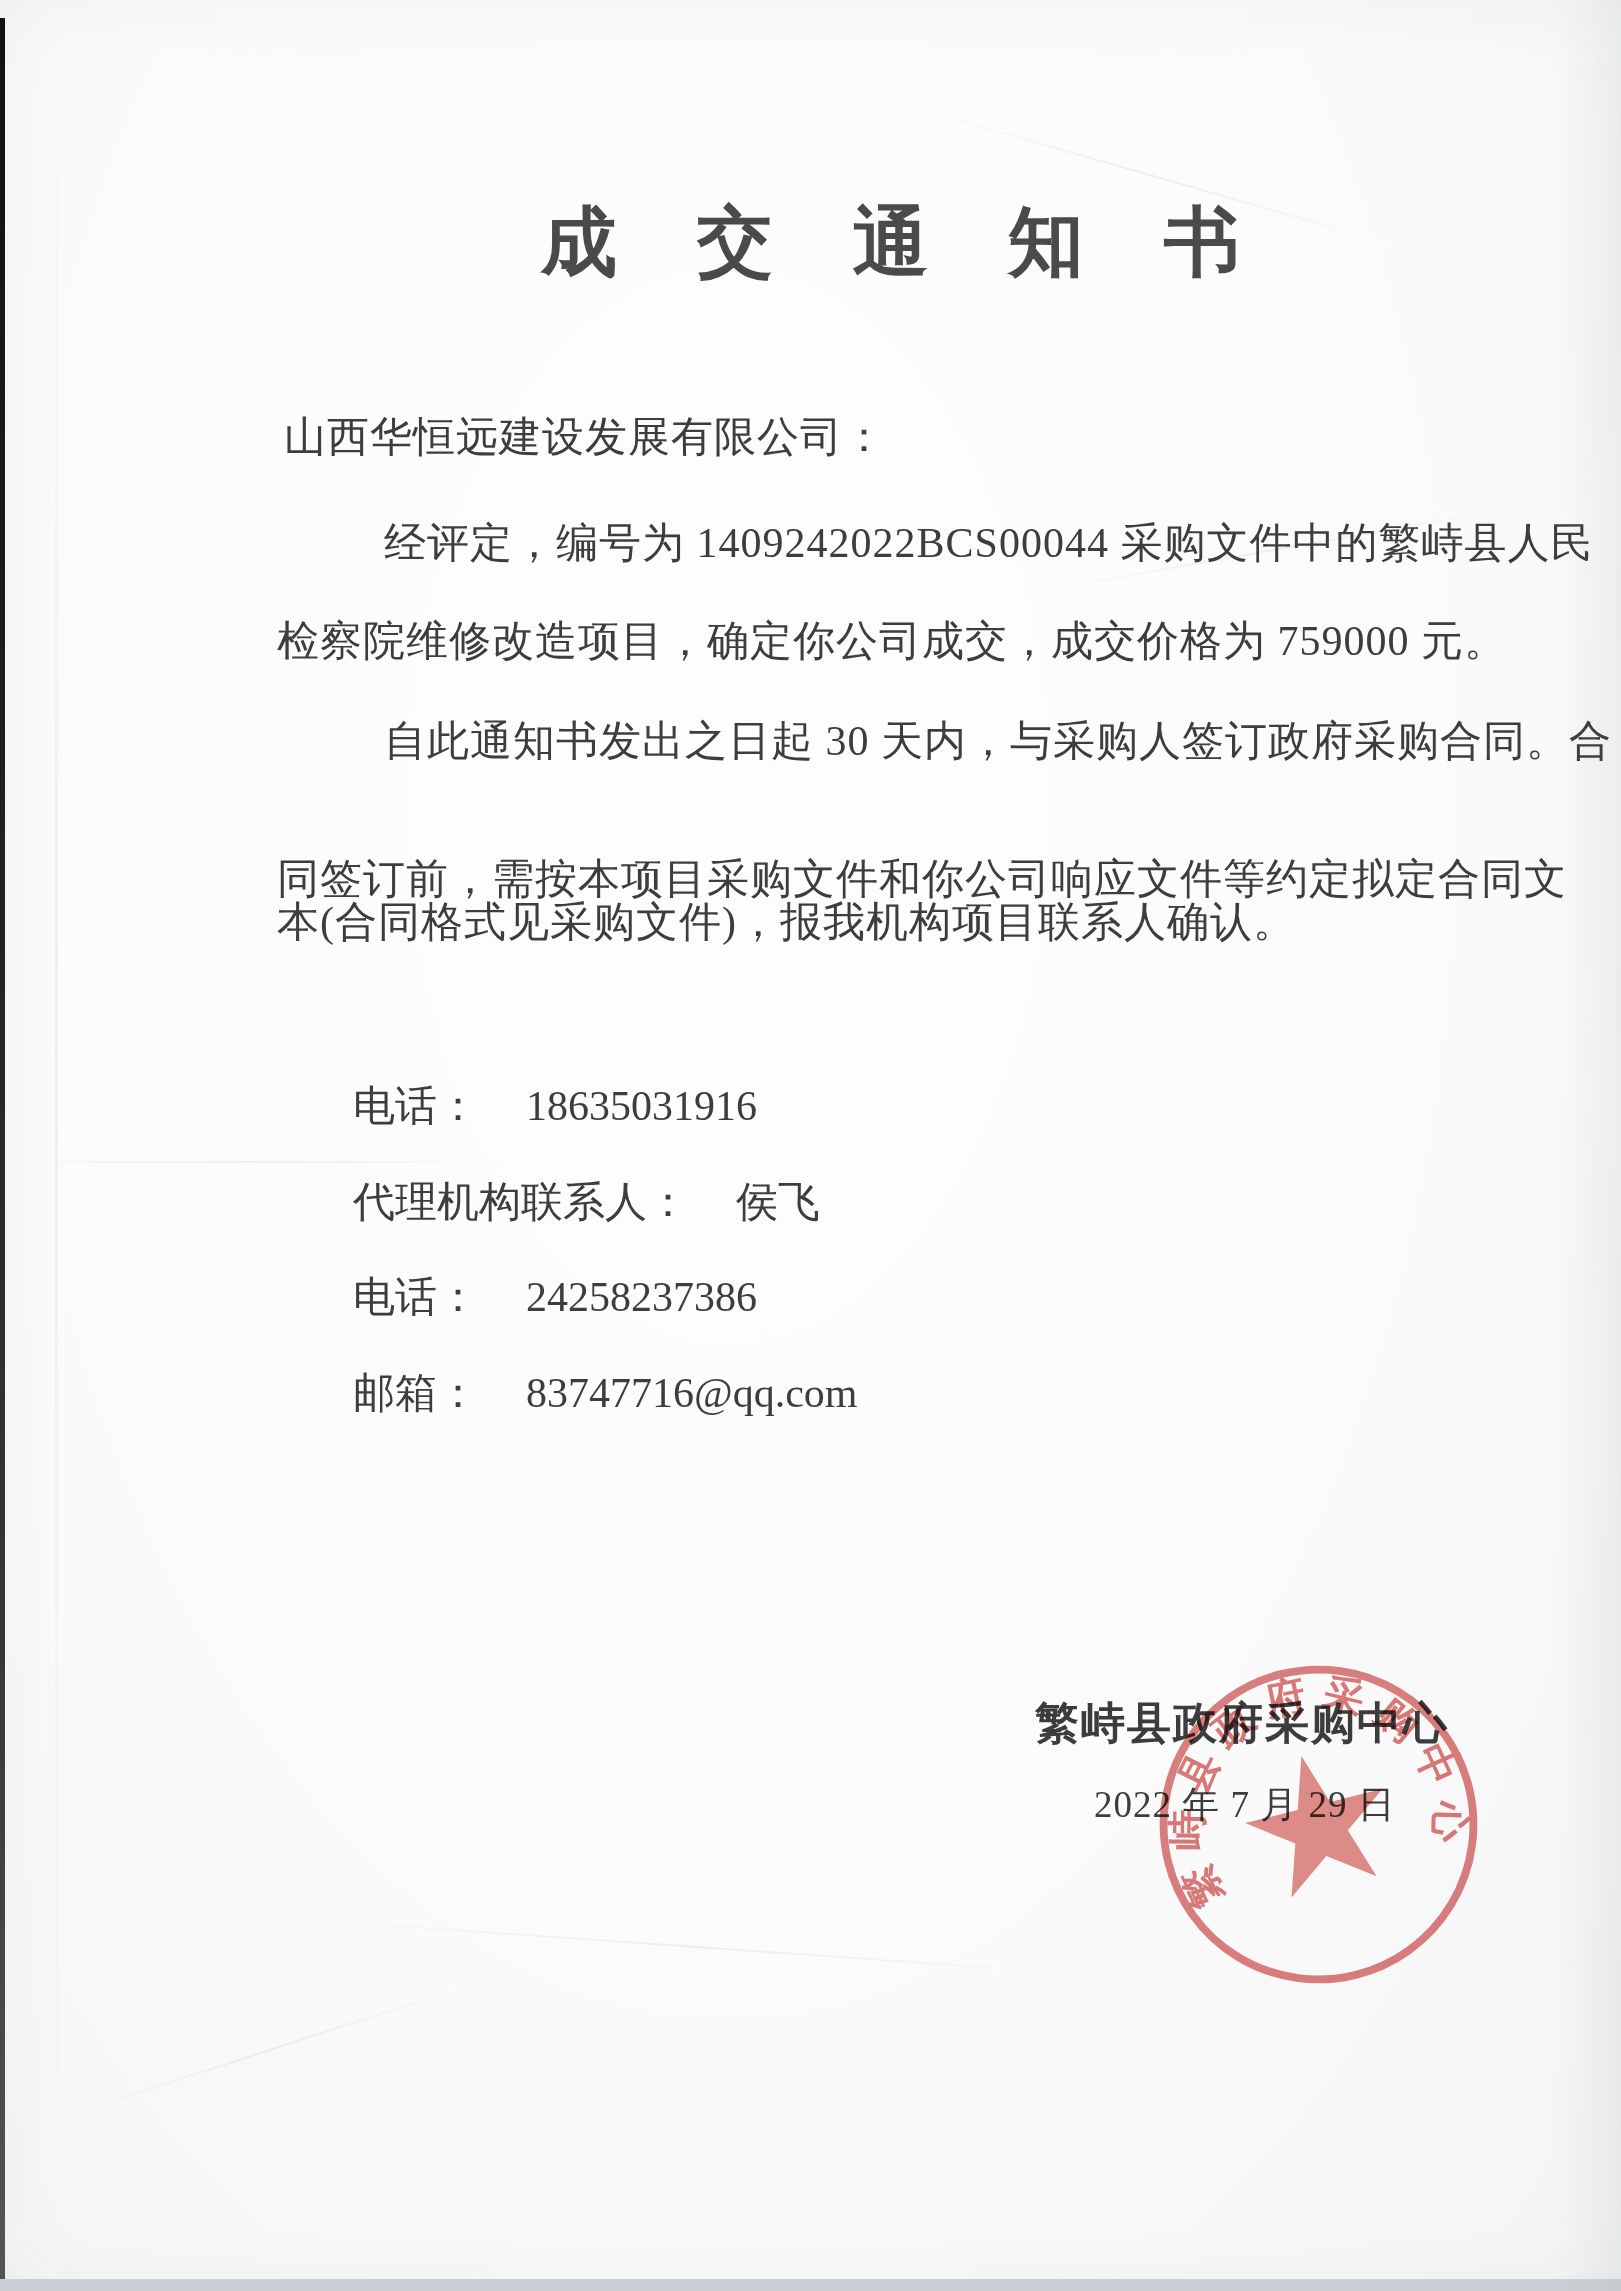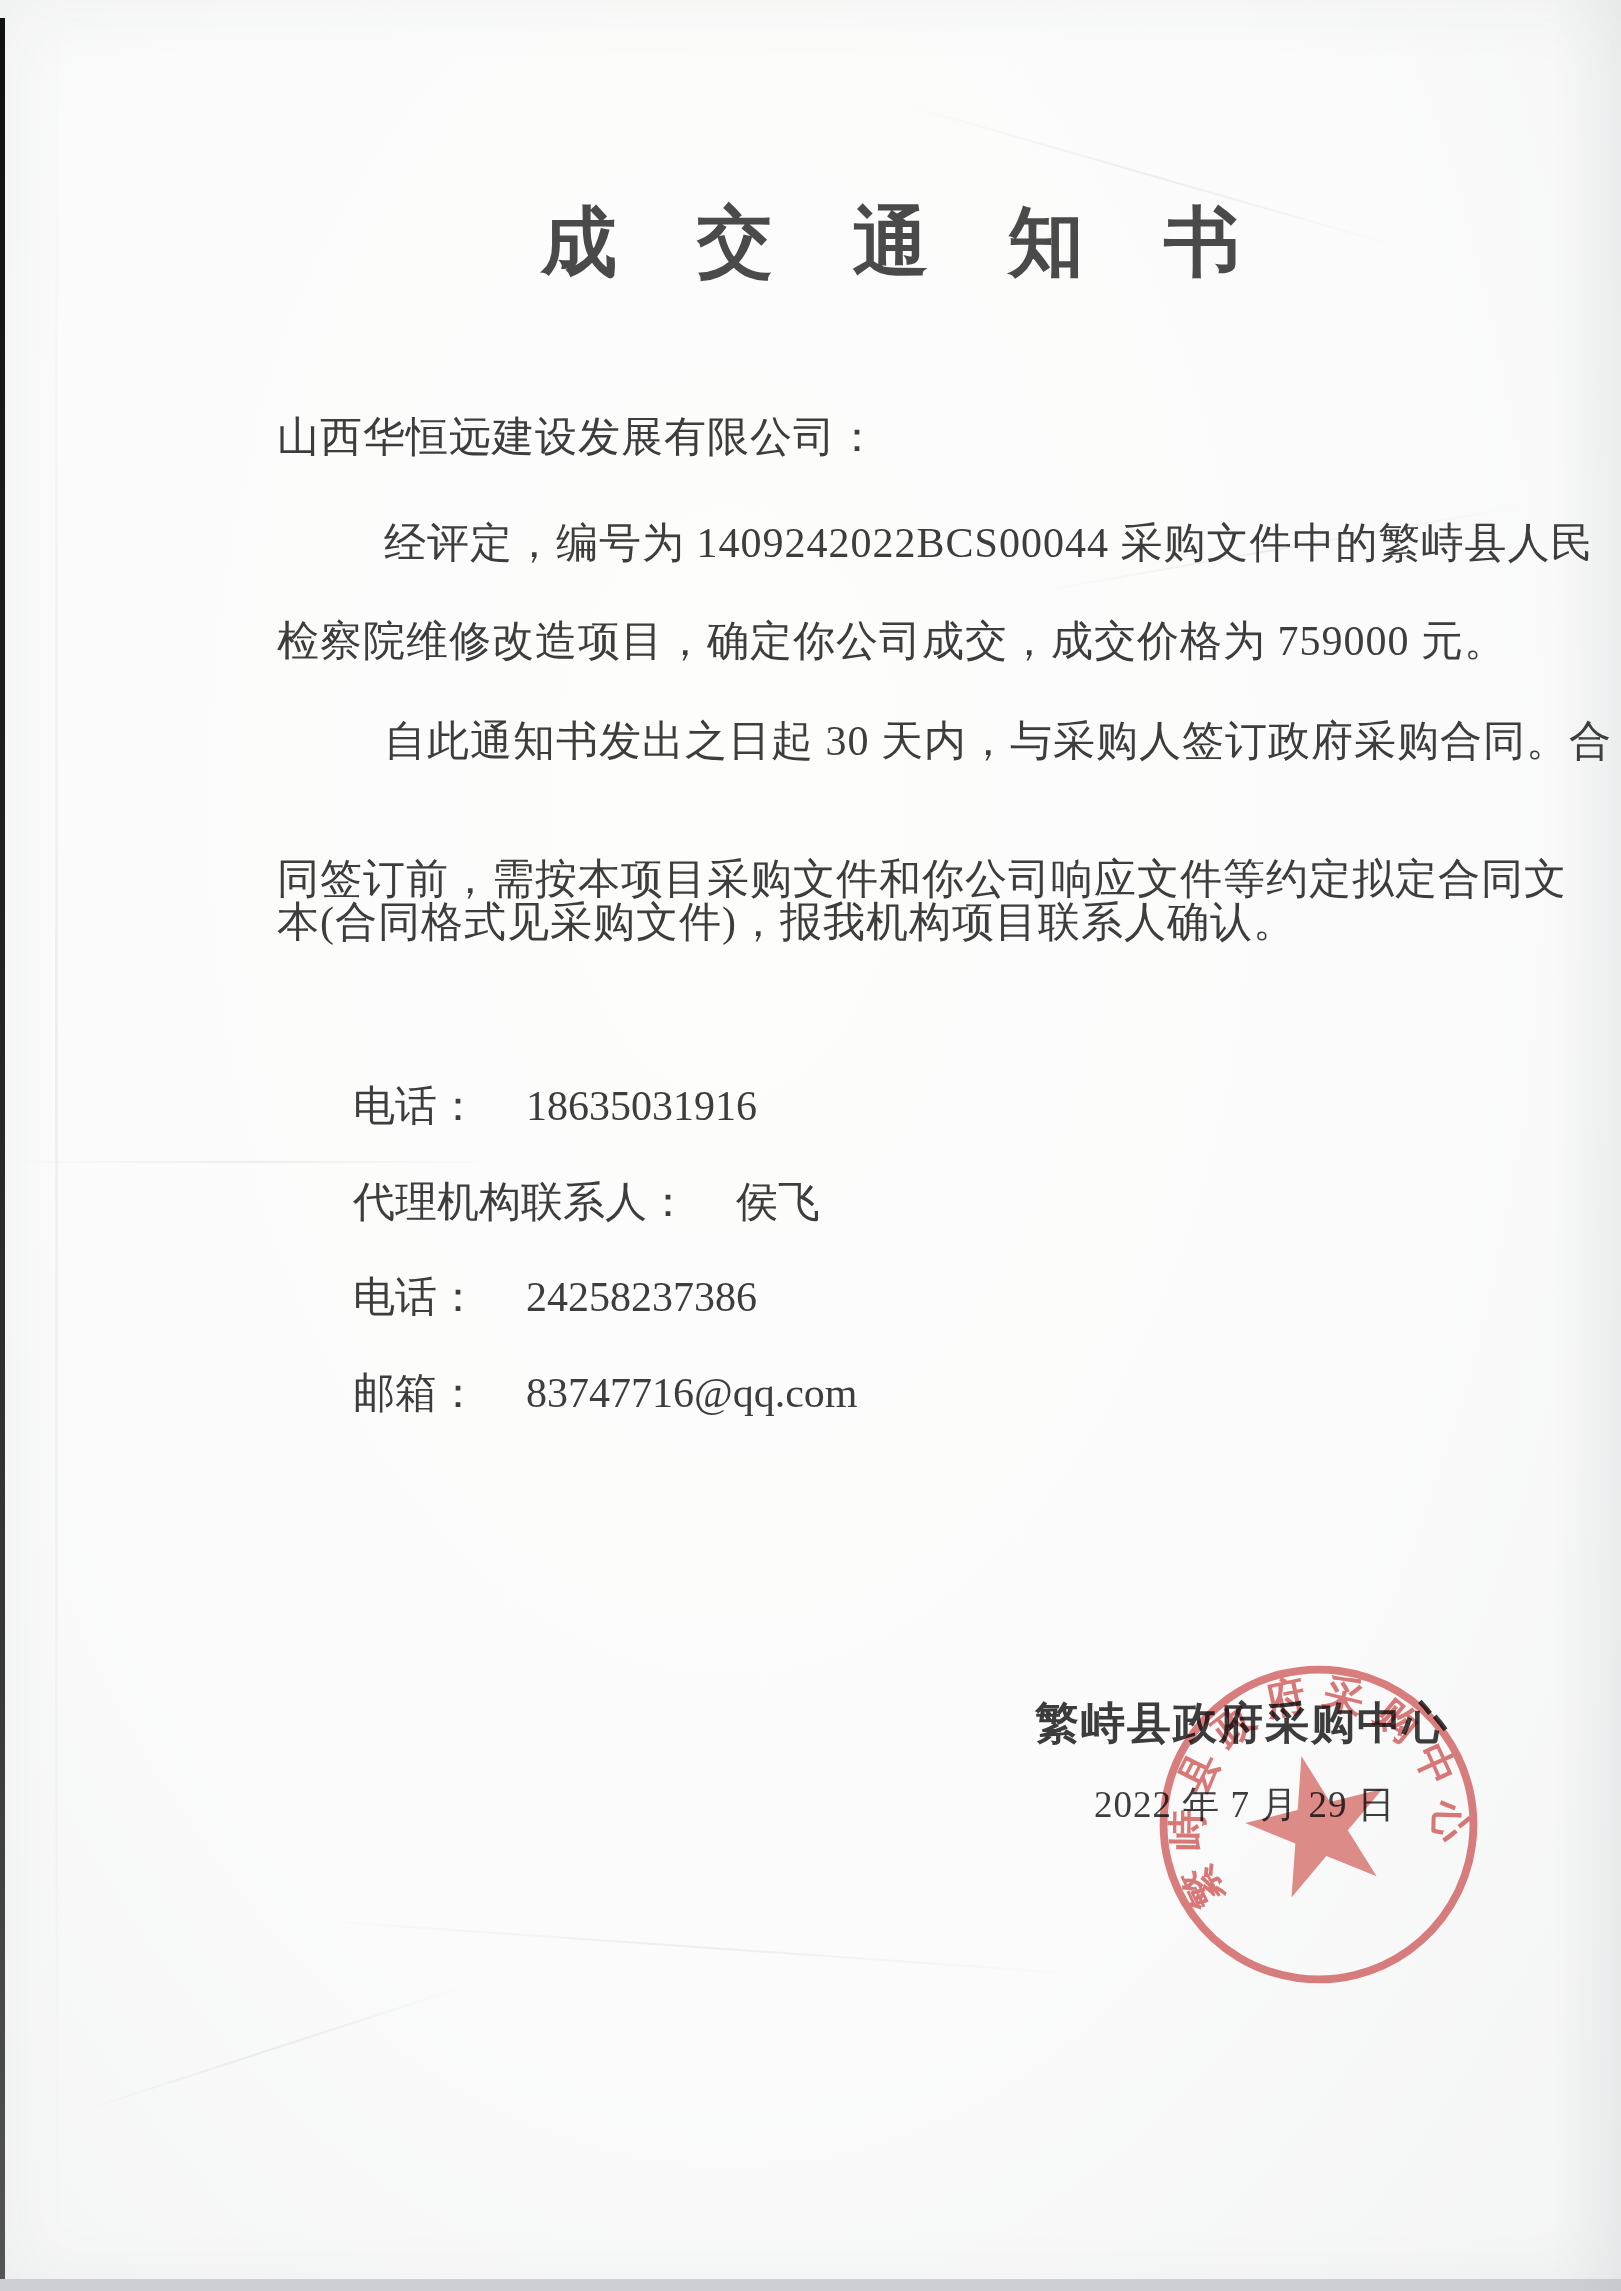--- a/index.html
+++ b/index.html
@@ -73,21 +73,21 @@
 
   <div class="crease v" style="left:55px; top:0;"></div>
   <div class="crease" style="left:882px; top:176px; width:549px; transform:rotate(16deg);"></div>
   <div class="crease" style="left:1019px; top:549px; width:510px; transform:rotate(-10deg);"></div>
   <div class="crease" style="left:0; top:1161px; width:510px;"></div>
   <div class="crease" style="left:294px; top:1946px; width:804px; transform:rotate(4deg);"></div>
   <div class="crease" style="left:59px; top:2049px; width:421px; transform:rotate(-18deg);"></div>
 
   <div class="title">成 交 通 知 书</div>
 
-  <div class="line" style="left:277px; top:412px;">山西华恒远建设发展有限公司：</div>
+  <div class="line" style="left:284px; top:412px;">山西华恒远建设发展有限公司：</div>
 
   <div class="line" style="left:384px; top:518px;">经评定，编号为 1409242022BCS00044 采购文件中的繁峙县人民</div>
   <div class="line" style="left:277px; top:616px;">检察院维修改造项目，确定你公司成交，成交价格为 759000 元。</div>
 
   <div class="line" style="left:384px; top:716px;">自此通知书发出之日起 30 天内，与采购人签订政府采购合同。合</div>
   <div class="line" style="left:277px; top:814px;margin-top:40px;">同签订前，需按本项目采购文件和你公司响应文件等约定拟定合同文</div>
   <div class="line" style="left:277px; top:897px;">本(合同格式见采购文件)，报我机构项目联系人确认。</div>
 
   <div class="contact-row" style="left:353px; top:1078px;">
     <span class="lbl">电话：</span><span class="val">18635031916</span>

